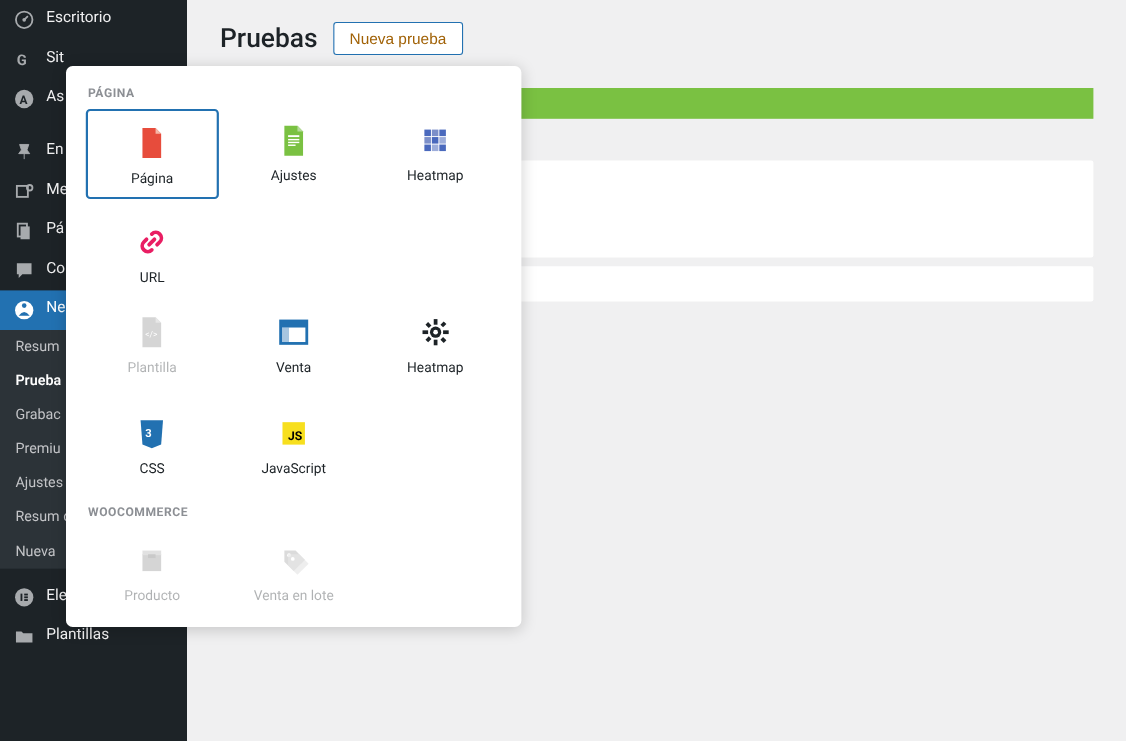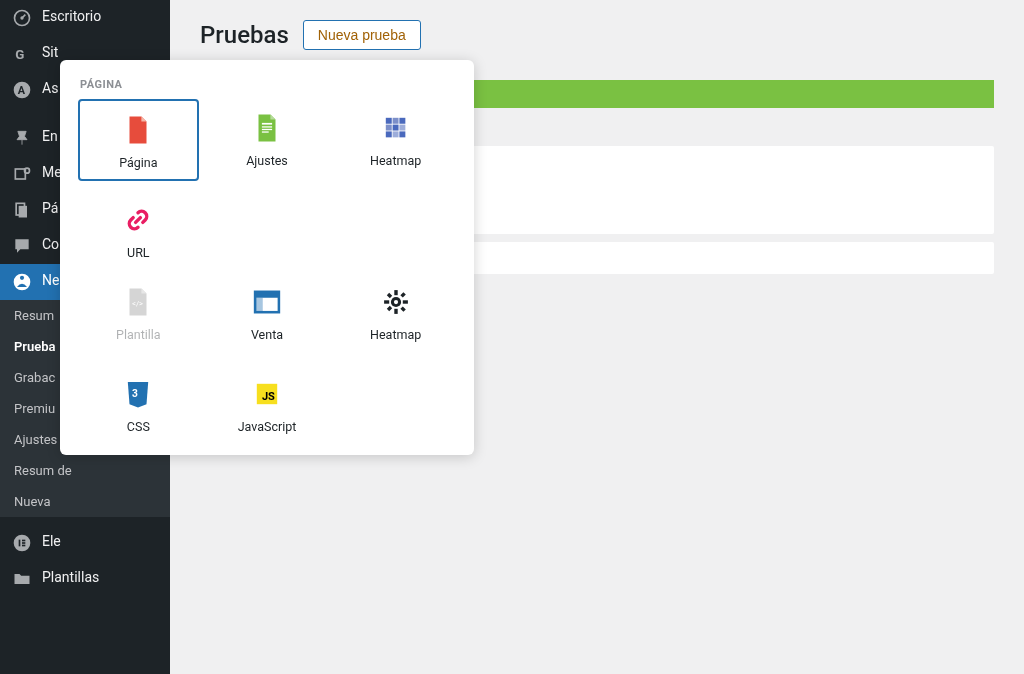--- a/index.html
+++ b/index.html
@@ -277,13 +277,37 @@
       <span class="ticon">
           <svg viewBox="0 0 40 40">
             <rect x="8" y="8" width="24" height="24" fill="#f7df1e"></rect>
             <text x="14" y="27" font-size="13" font-weight="bold" fill="#000">JS</text>
           </svg>
         </span>
       <span class="tlabel">JavaScript</span>
     </div>
   </div>
 
+  <div class="group-label">WOOCOMMERCE</div>
+  <div class="grid">
+    <div class="tile disabled">
+      <span class="ticon">
+          <svg viewBox="0 0 40 40">
+            <rect x="10" y="14" width="20" height="18" fill="#888"></rect>
+            <rect x="10" y="10" width="20" height="5" fill="#aaa"></rect>
+            <rect x="16" y="14" width="8" height="4" fill="#666"></rect>
+          </svg>
+        </span>
+      <span class="tlabel">Producto</span>
+    </div>
+    <div class="tile disabled">
+      <span class="ticon">
+          <svg viewBox="0 0 40 40">
+            <path d="M10 10 L22 10 L32 20 L20 32 L10 22 Z" fill="#999"></path>
+            <circle cx="15" cy="15" r="2" fill="#fff"></circle>
+            <path d="M14 14 L26 14 L36 24 L24 36 L14 26 Z" fill="#bbb" opacity="0.7"></path>
+            <circle cx="19" cy="19" r="2" fill="#fff"></circle>
+          </svg>
+        </span>
+      <span class="tlabel">Venta en lote</span>
+    </div>
+  </div>
 </div>
 
 </body></html>

